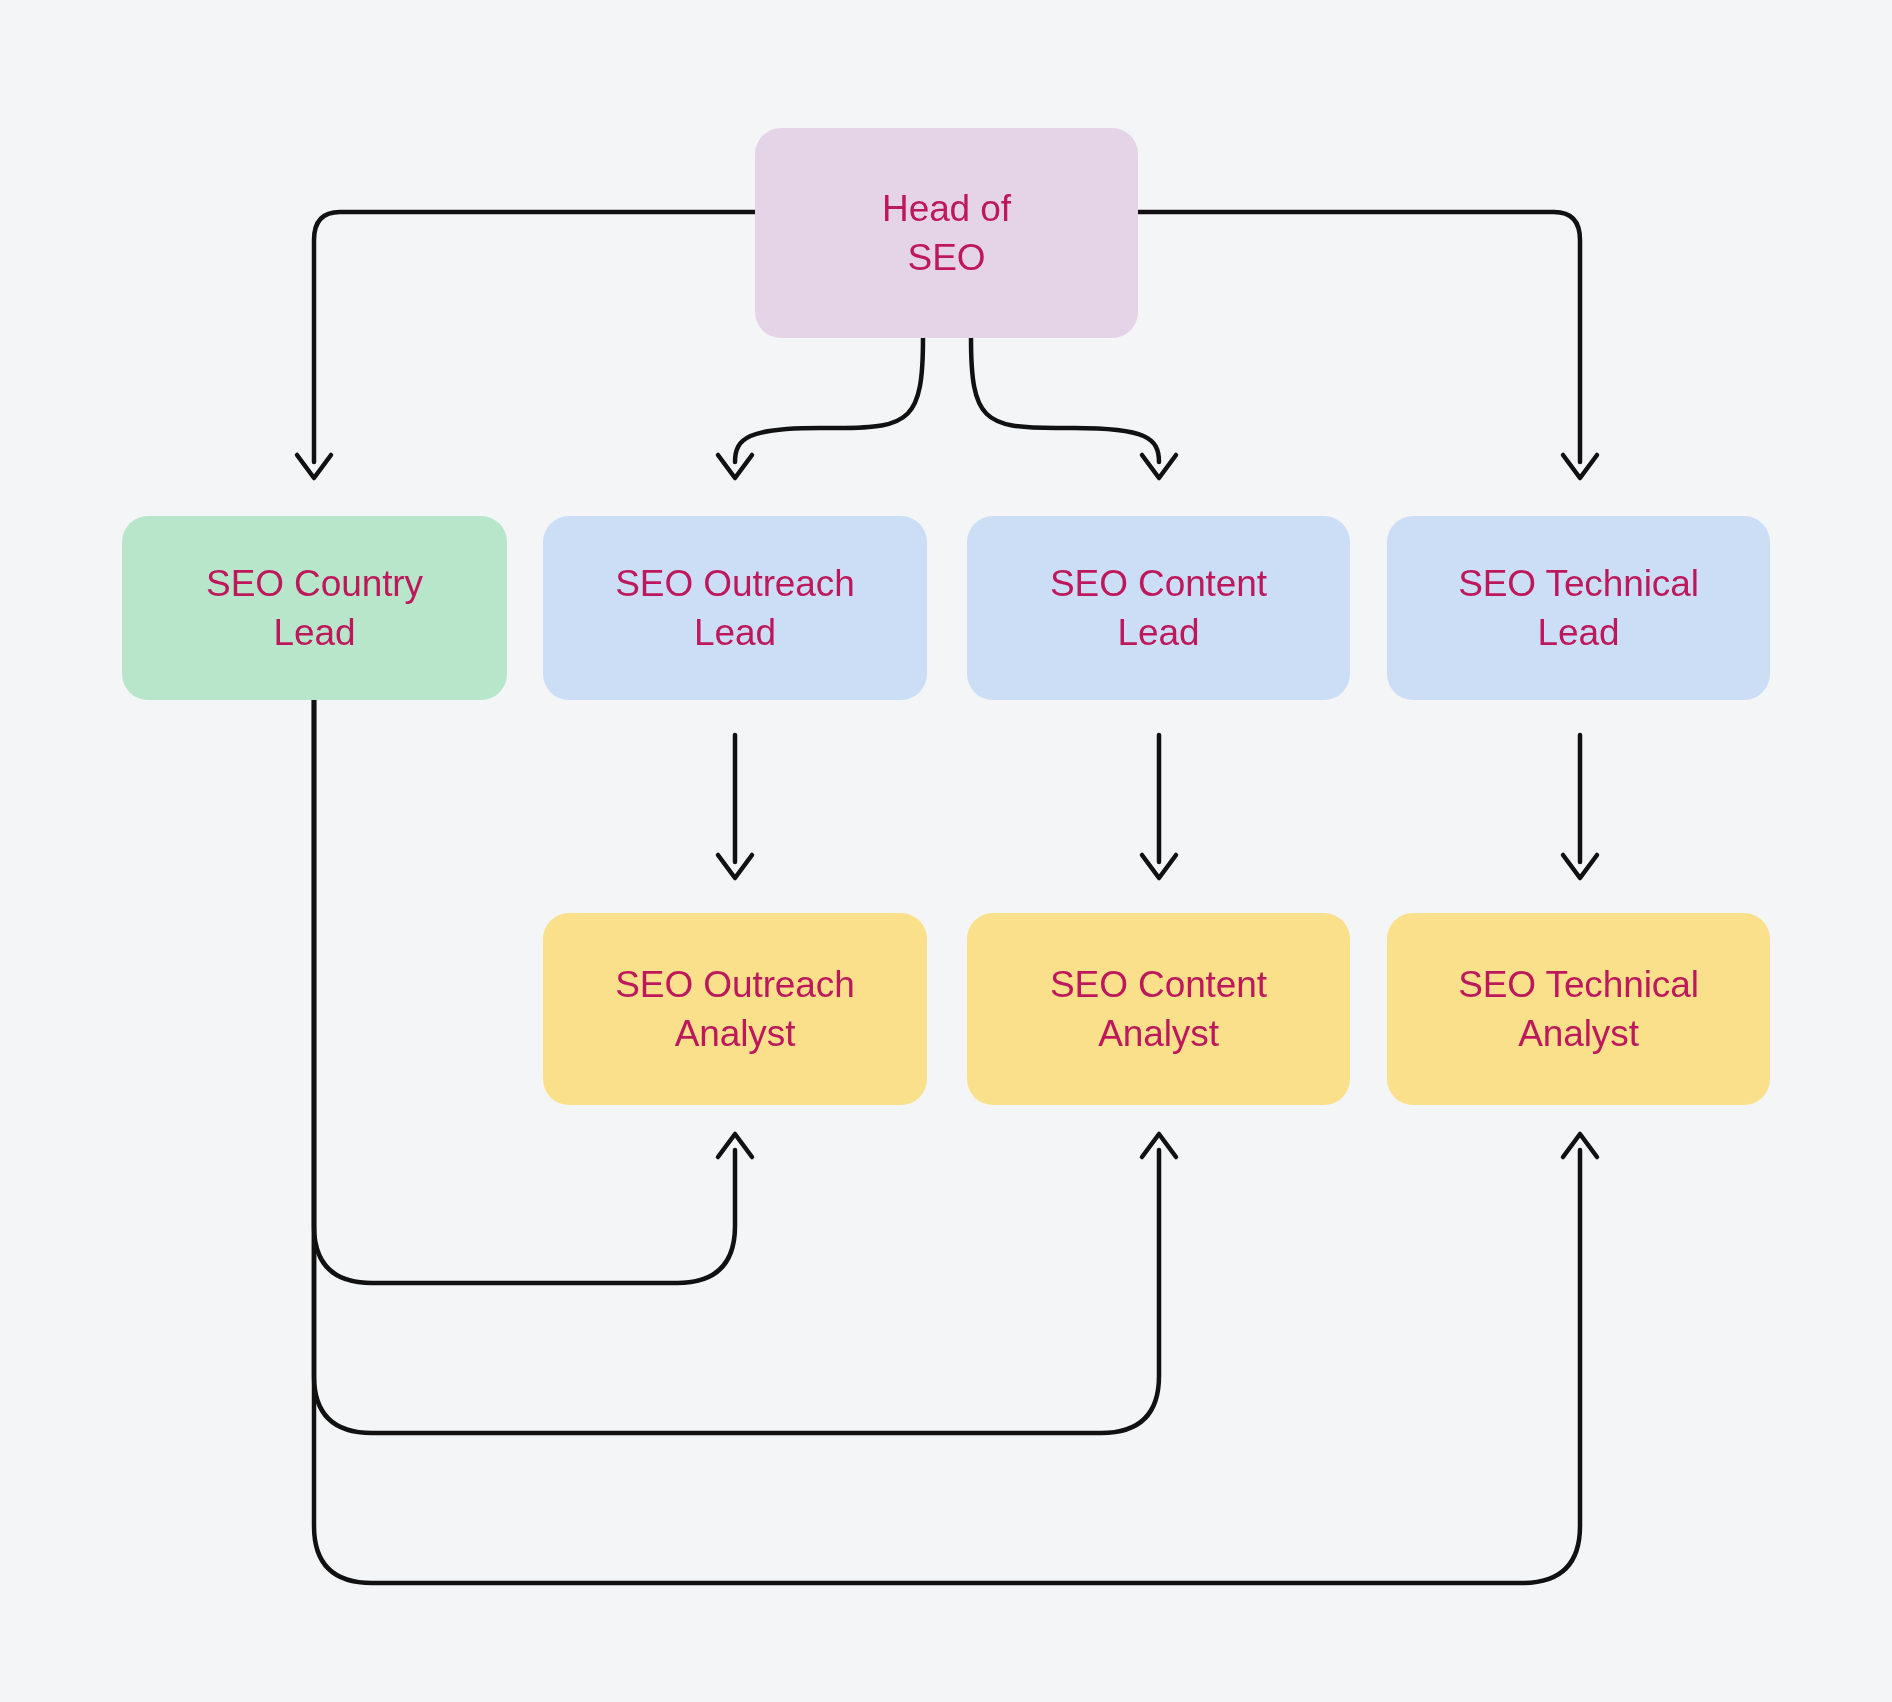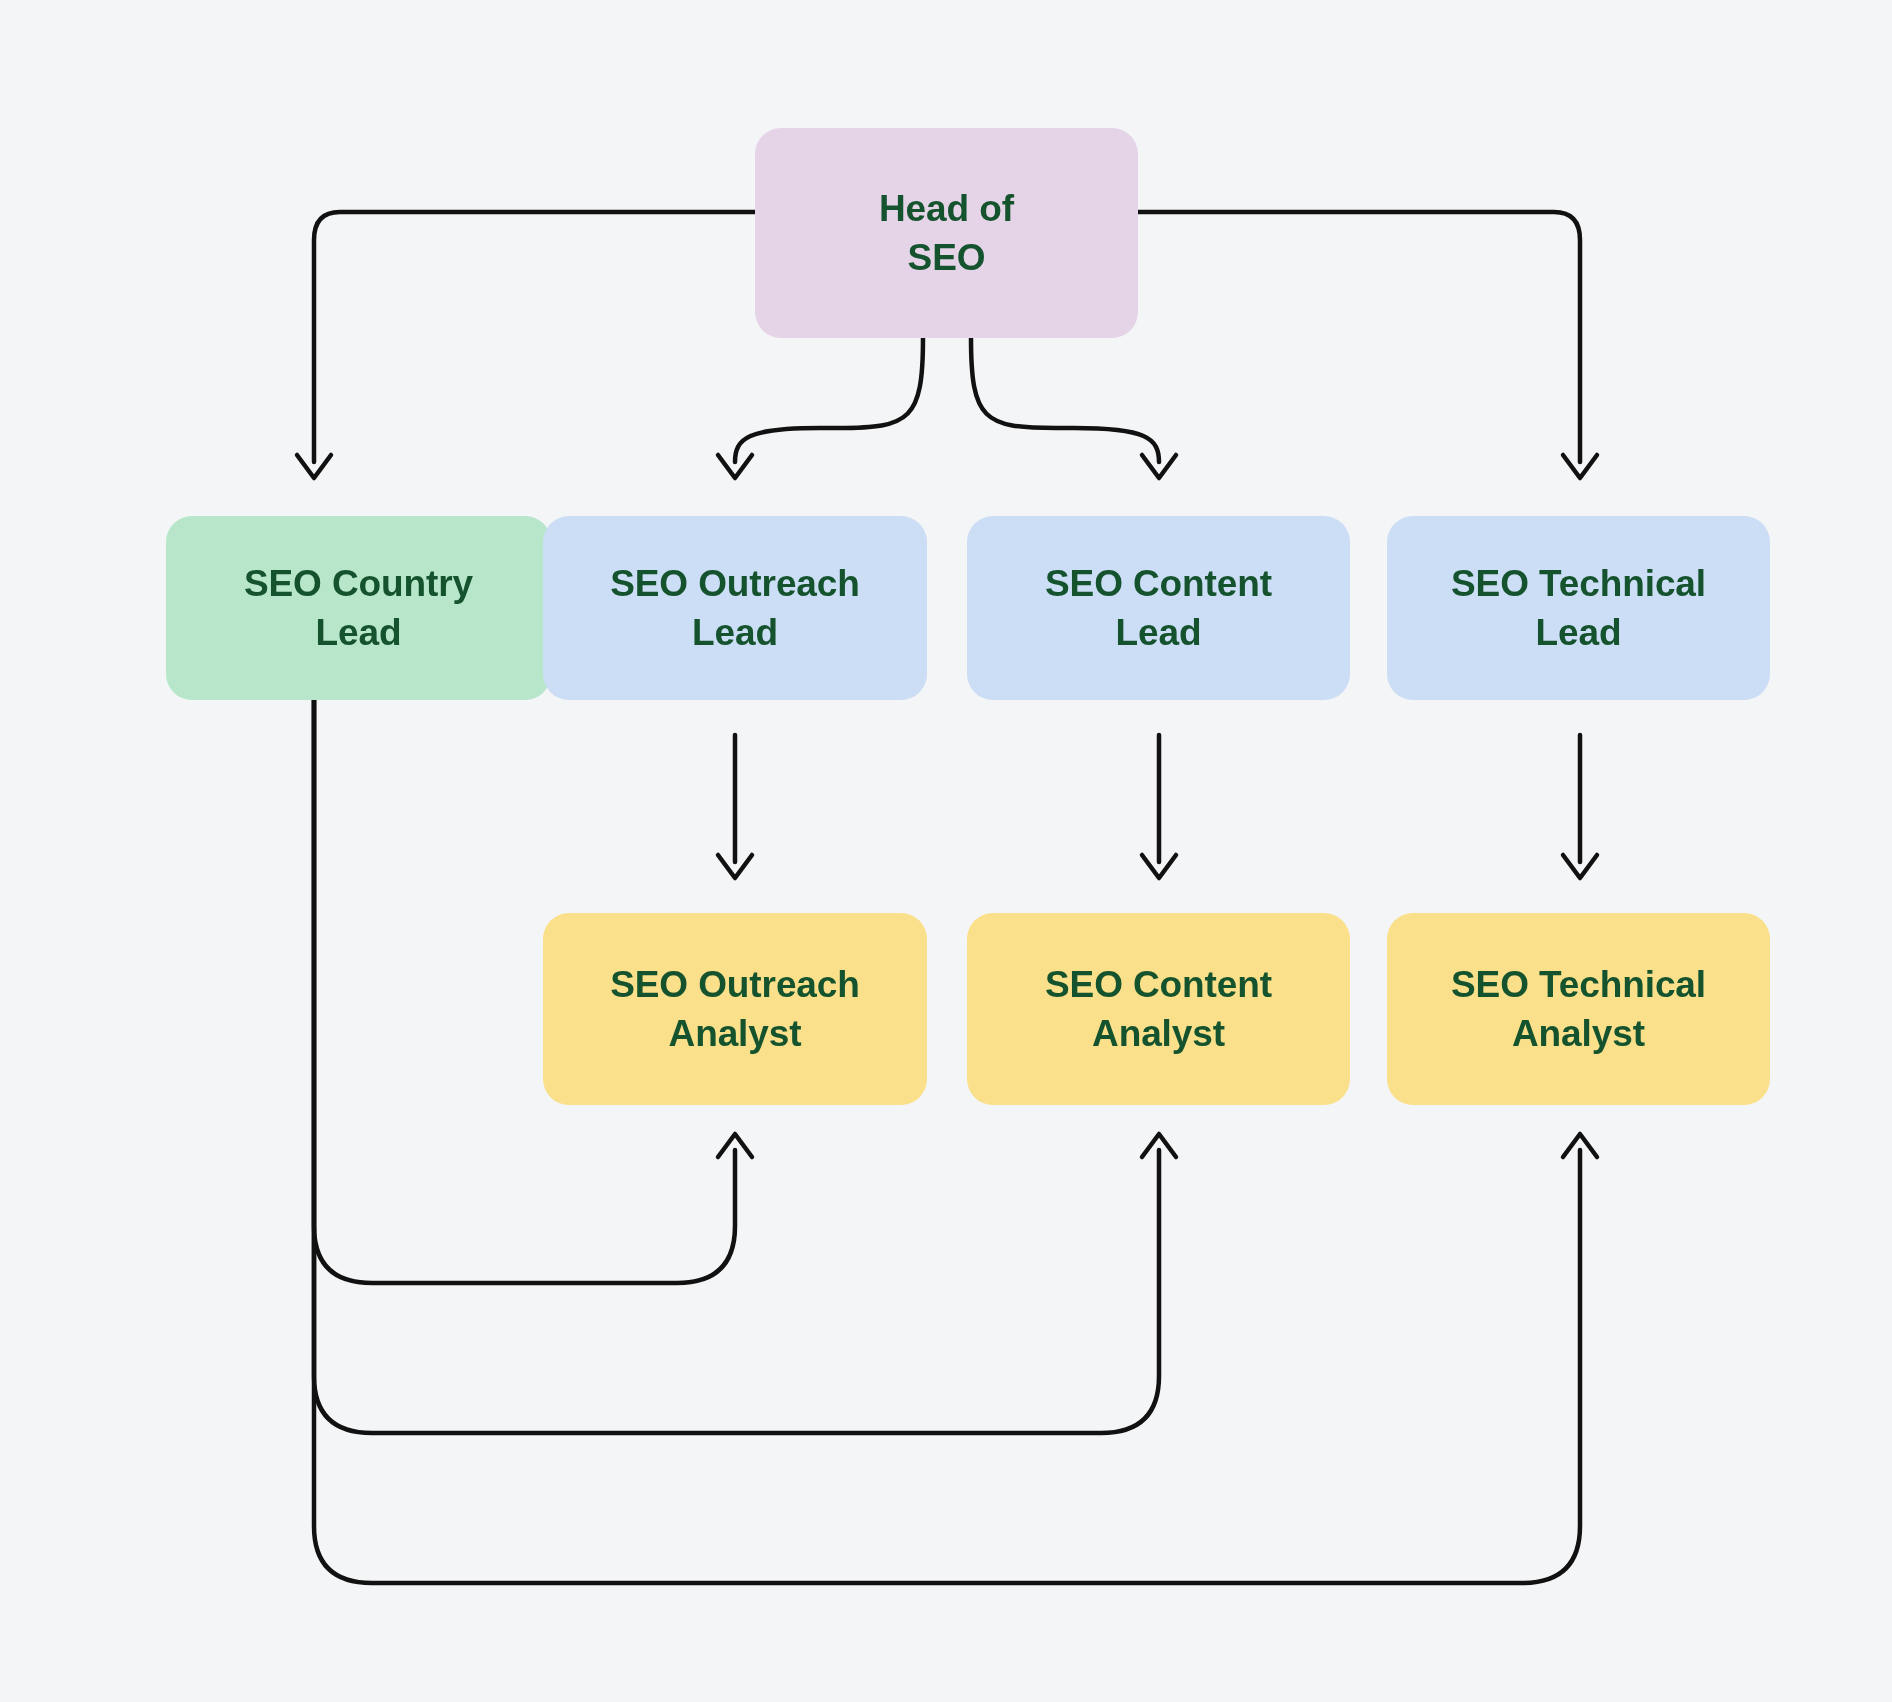--- a/index.html
+++ b/index.html
@@ -29,22 +29,22 @@
     pointer-events: none;
   }
   .node {
     position: absolute;
     box-sizing: border-box;
     display: flex;
     align-items: center;
     justify-content: center;
     text-align: center;
     border-radius: 26px;
-    color: #14532d;
-    font-weight: 700;
+    color: #be185d;
+    font-weight: 400;
     line-height: 1.33;
     letter-spacing: -0.1px;
     white-space: pre-line;
     padding: 6px 14px;
   }
   .node-head {
     font-size: 37px;
   }
   .node-lead {
     font-size: 37px;
@@ -95,21 +95,21 @@
         <path d="M 1142 1157 L 1159 1134 L 1176 1157" fill="none" stroke="#111111" stroke-width="4.5" stroke-linecap="round" stroke-linejoin="round"></path>
       </g>
       <g>
         <path d="M 314 700 L 314 1526 Q 314 1583 372 1583 L 1522 1583 Q 1580 1583 1580 1526 L 1580 1150" fill="none" stroke="#111111" stroke-width="4.5" stroke-linecap="round" stroke-linejoin="round"></path>
         <path d="M 1563 1157 L 1580 1134 L 1597 1157" fill="none" stroke="#111111" stroke-width="4.5" stroke-linecap="round" stroke-linejoin="round"></path>
       </g>
     </svg>
   <div id="node-layer">
       <div class="node node-head" style="left: 755px; top: 128px; width: 383px; height: 210px; background: rgb(229, 212, 231);">Head of
 SEO</div>
-      <div class="node node-lead" style="left: 122px; top: 516px; width: 385px; height: 184px; background: rgb(184, 230, 202); margin-left: 44px;">SEO Country
+      <div class="node node-lead" style="left: 122px; top: 516px; width: 385px; height: 184px; background: rgb(184, 230, 202);">SEO Country
 Lead</div>
       <div class="node node-lead" style="left: 543px; top: 516px; width: 384px; height: 184px; background: rgb(204, 222, 245);">SEO Outreach
 Lead</div>
       <div class="node node-lead" style="left: 967px; top: 516px; width: 383px; height: 184px; background: rgb(204, 222, 245);">SEO Content
 Lead</div>
       <div class="node node-lead" style="left: 1387px; top: 516px; width: 383px; height: 184px; background: rgb(204, 222, 245);">SEO Technical
 Lead</div>
       <div class="node node-analyst" style="left: 543px; top: 913px; width: 384px; height: 192px; background: rgb(250, 224, 138);">SEO Outreach
 Analyst</div>
       <div class="node node-analyst" style="left: 967px; top: 913px; width: 383px; height: 192px; background: rgb(250, 224, 138);">SEO Content

